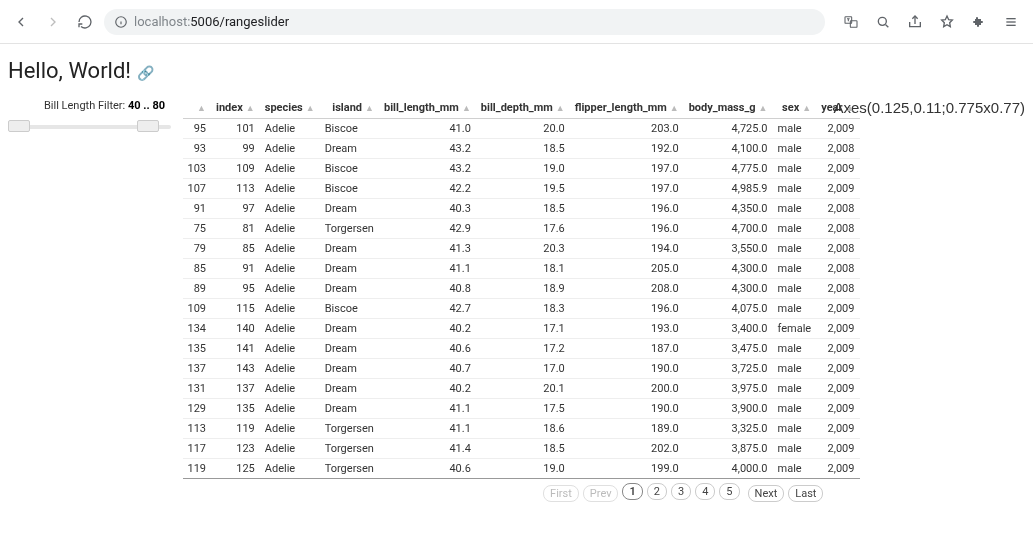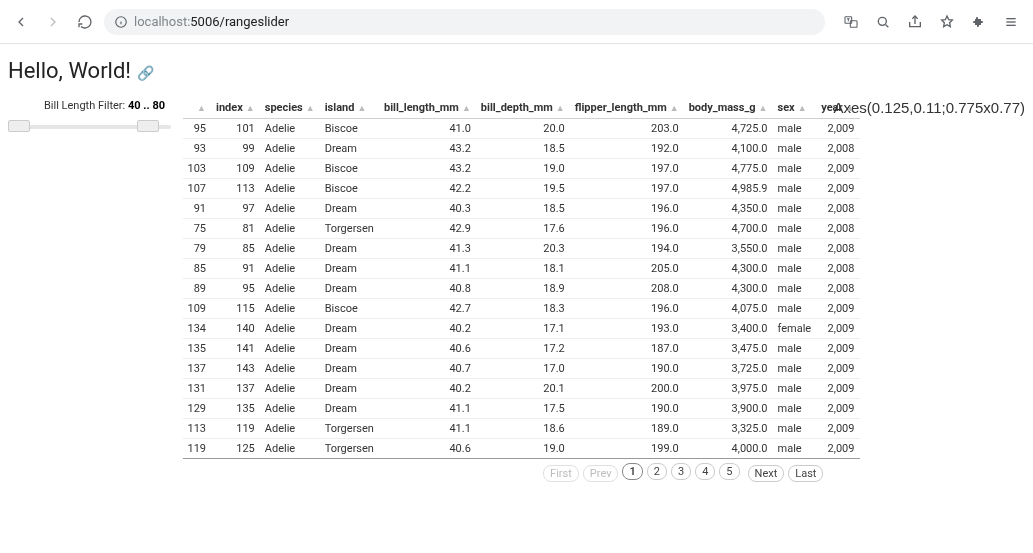--- a/index.html
+++ b/index.html
@@ -28,21 +28,21 @@
   .slider-panel { width: 200px; padding-top:2px;}
   .slider-label { font-size:11px; color:#333; margin-bottom:6px;padding-left:36px;}
   .slider-label b { font-weight:700; color:#000;}
   .rangeslider { position:relative; height:18px; }
   .rs-track { position:absolute; left:2px; right:2px; top:7px; height:4px; background:#e6e6e6; border-radius:2px;}
   .rs-handle { position:absolute; top:2px; width:22px; height:12px; background:#eee; border:1px solid #ccc; border-radius:2px;}
   
   
   .table-wrap { flex:0 0 auto; width: 640px;}
   table.data { width:100%; border-collapse: collapse; font-size:11px; color:#333; }
-  table.data th { text-align:left; font-weight:700; padding:4px 6px 4px 4px; white-space:nowrap; border-bottom:1px solid #d0d0d0; position:relative;}
+  table.data th { text-align:right; font-weight:700; padding:4px 6px 4px 4px; white-space:nowrap; border-bottom:1px solid #d0d0d0; position:relative;}
   table.data th .sort { color:#bbb; font-size:9px; margin-left:3px;}
   table.data td { padding:3px 6px 3px 4px; white-space:nowrap; border-bottom:1px solid #eee;}
   table.data td.num, table.data th.num { text-align:right; }
   table.data tbody tr:first-child td { border-top:1px solid #d0d0d0;}
   table.data thead th:first-child { width:36px; text-align:right;}
   .hborder { border-bottom:1px solid #999 !important;}
 
   
   .pager { display:flex; justify-content:flex-end; gap:4px; margin-top:6px; font-size:11px;}
   .pbtn { border:1px solid #ccc; padding:1px 6px; border-radius:8px; background:#fff; color:#444;}
@@ -343,20 +343,32 @@
               <td>Adelie</td>
               <td>Torgersen</td>
               <td class="num">41.1</td>
               <td class="num">18.6</td>
               <td class="num">189.0</td>
               <td class="num">3,325.0</td>
               <td>male</td>
               <td class="num">2,009</td>
             </tr>
             <tr>
+              <td class="num">117</td>
+              <td class="num">123</td>
+              <td>Adelie</td>
+              <td>Torgersen</td>
+              <td class="num">41.4</td>
+              <td class="num">18.5</td>
+              <td class="num">202.0</td>
+              <td class="num">3,875.0</td>
+              <td>male</td>
+              <td class="num">2,009</td>
+            </tr>
+            <tr>
               <td class="num hborder">119</td>
               <td class="num hborder">125</td>
               <td class="hborder">Adelie</td>
               <td class="hborder">Torgersen</td>
               <td class="num hborder">40.6</td>
               <td class="num hborder">19.0</td>
               <td class="num hborder">199.0</td>
               <td class="num hborder">4,000.0</td>
               <td class="hborder">male</td>
               <td class="num hborder">2,009</td>

